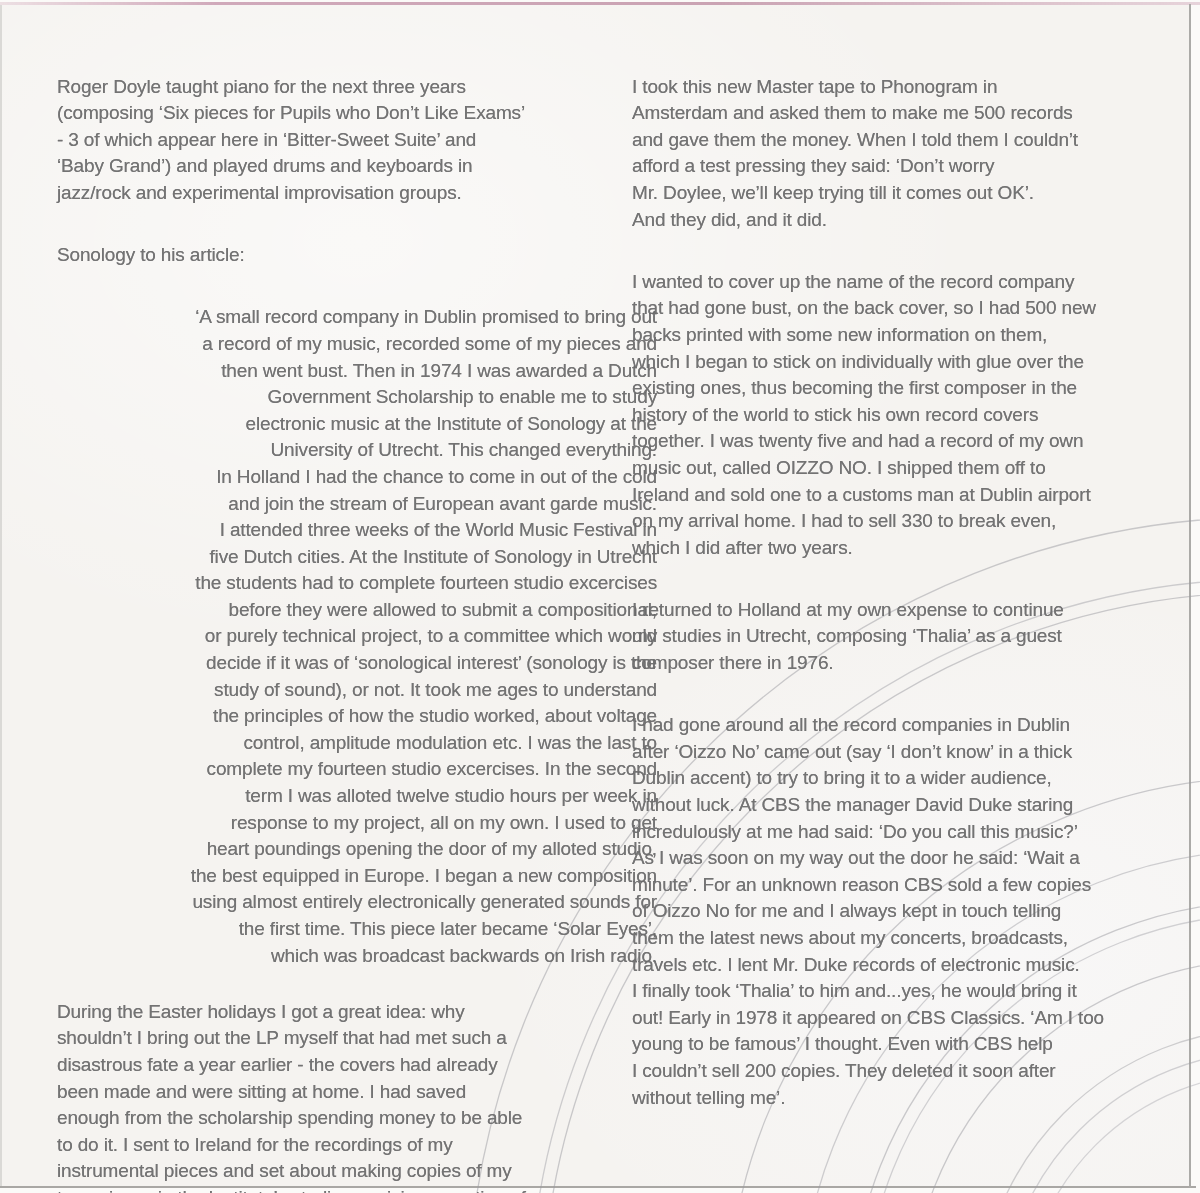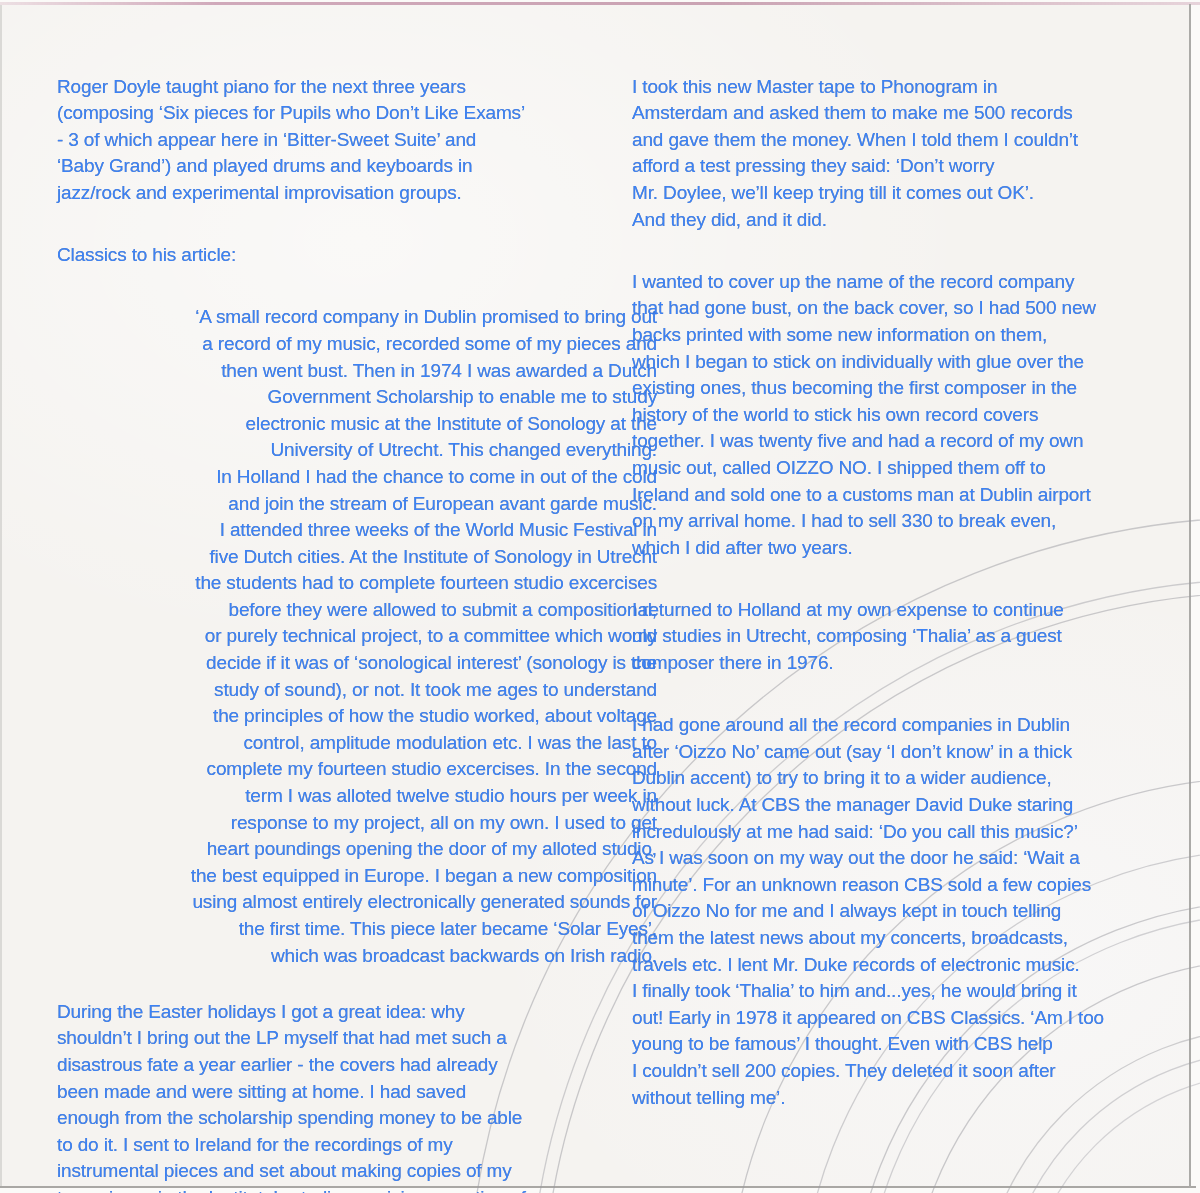--- a/index.html
+++ b/index.html
@@ -53,21 +53,21 @@
     position: absolute;
     left: 0; top: 0;
     width: 1200px; height: 1193px;
     z-index: 1;
   }
   .text-layer {
     position: absolute;
     left: 0; top: 0;
     width: 1200px; height: 1193px;
     z-index: 2;
-    color: #3b82f6;
+    color: #737373;
     font-size: 19px;
     line-height: 26.6px;
     letter-spacing: -0.15px;
     text-shadow: 0 0 0.6px rgba(52,51,59,0.55);
   }
   .column {
     position: absolute;
     top: 47px;
     white-space: pre-line;
   }
@@ -100,21 +100,21 @@
   </svg>
 
   <div class="text-layer">
 
     <div class="column left">
       <p class="para">Roger Doyle taught piano for the next three years
 (composing ‘Six pieces for Pupils who Don’t Like Exams’
 - 3 of which appear here in ‘Bitter-Sweet Suite’ and
 ‘Baby Grand’) and played drums and keyboards in
 jazz/rock and experimental improvisation groups.</p>
-      <p class="para">Classics to his article:</p>
+      <p class="para">Sonology to his article:</p>
       <p class="para tight">‘A small record company in Dublin promised to bring out
 a record of my music, recorded some of my pieces and
 then went bust. Then in 1974 I was awarded a Dutch
 Government Scholarship to enable me to study
 electronic music at the Institute of Sonology at the
 University of Utrecht. This changed everything.
 In Holland I had the chance to come in out of the cold
 and join the stream of European avant garde music.
 I attended three weeks of the World Music Festival in
 five Dutch cities. At the Institute of Sonology in Utrecht

